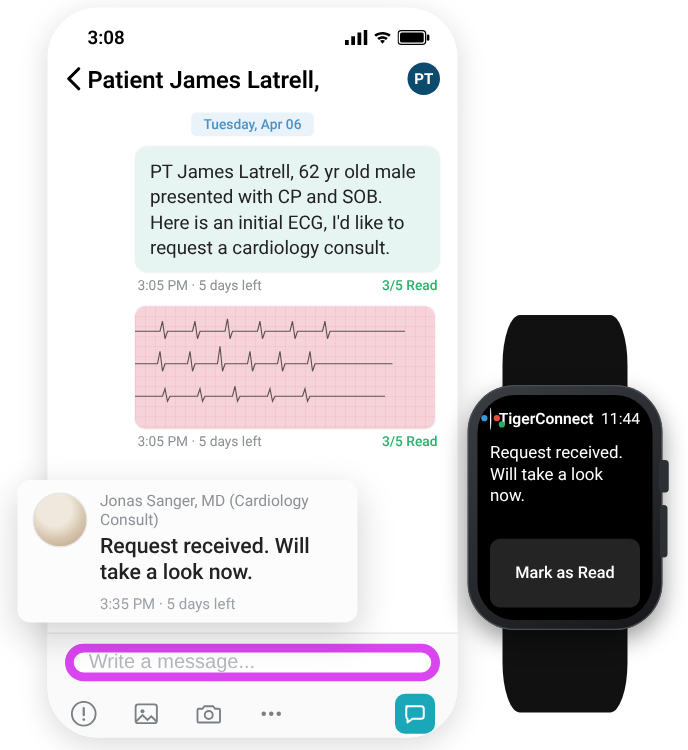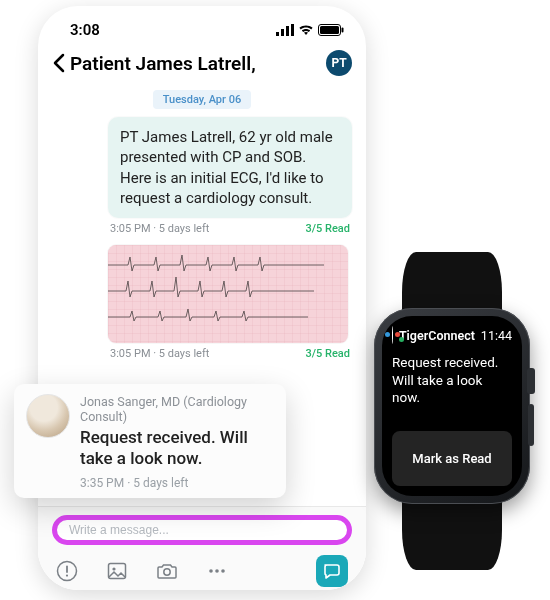--- a/index.html
+++ b/index.html
@@ -71,22 +71,22 @@
   .notif-body { flex:1; }
   .notif-sender { font-size:12.5px; color:#8c9197; margin-bottom:3px; }
   .notif-text { font-size:17px; font-weight:500; color:#222; line-height:1.25; }
   .notif-meta { font-size:12px; color:#9aa0a6; margin-top:6px; margin-left:54px; }
 
   .composer {
     position:absolute; left:0; right:0; bottom:0; height:84px;
     border-top:1px solid #e8e8e8; background:#fafafa; padding: 8px 14px 0 14px;
   }
   .compose-input {
-    width:100%; height:30px; background:#fff; border:5px solid #d946ef; border-radius:15px;
-    padding:0 12px; font-size:12px; color:#333;
+    width:100%; height:30px; background:#fff; border:7px solid #d946ef; border-radius:15px;
+    padding:0 12px; font-size:16px; color:#333;
   }
   .compose-input::placeholder { color:#b4b9bf; }
   .compose-row { display:flex; align-items:center; gap:28px; padding:10px 4px 0 4px; }
   .compose-row .spacer { flex:1; }
   .ic { width:22px; height:22px; display:flex; align-items:center; justify-content:center; color:#7b8086; }
   .send-btn {
     width:32px; height:32px; border-radius:8px; background:#1aa8b8;
     display:flex; align-items:center; justify-content:center; color:#fff;
   }
 

